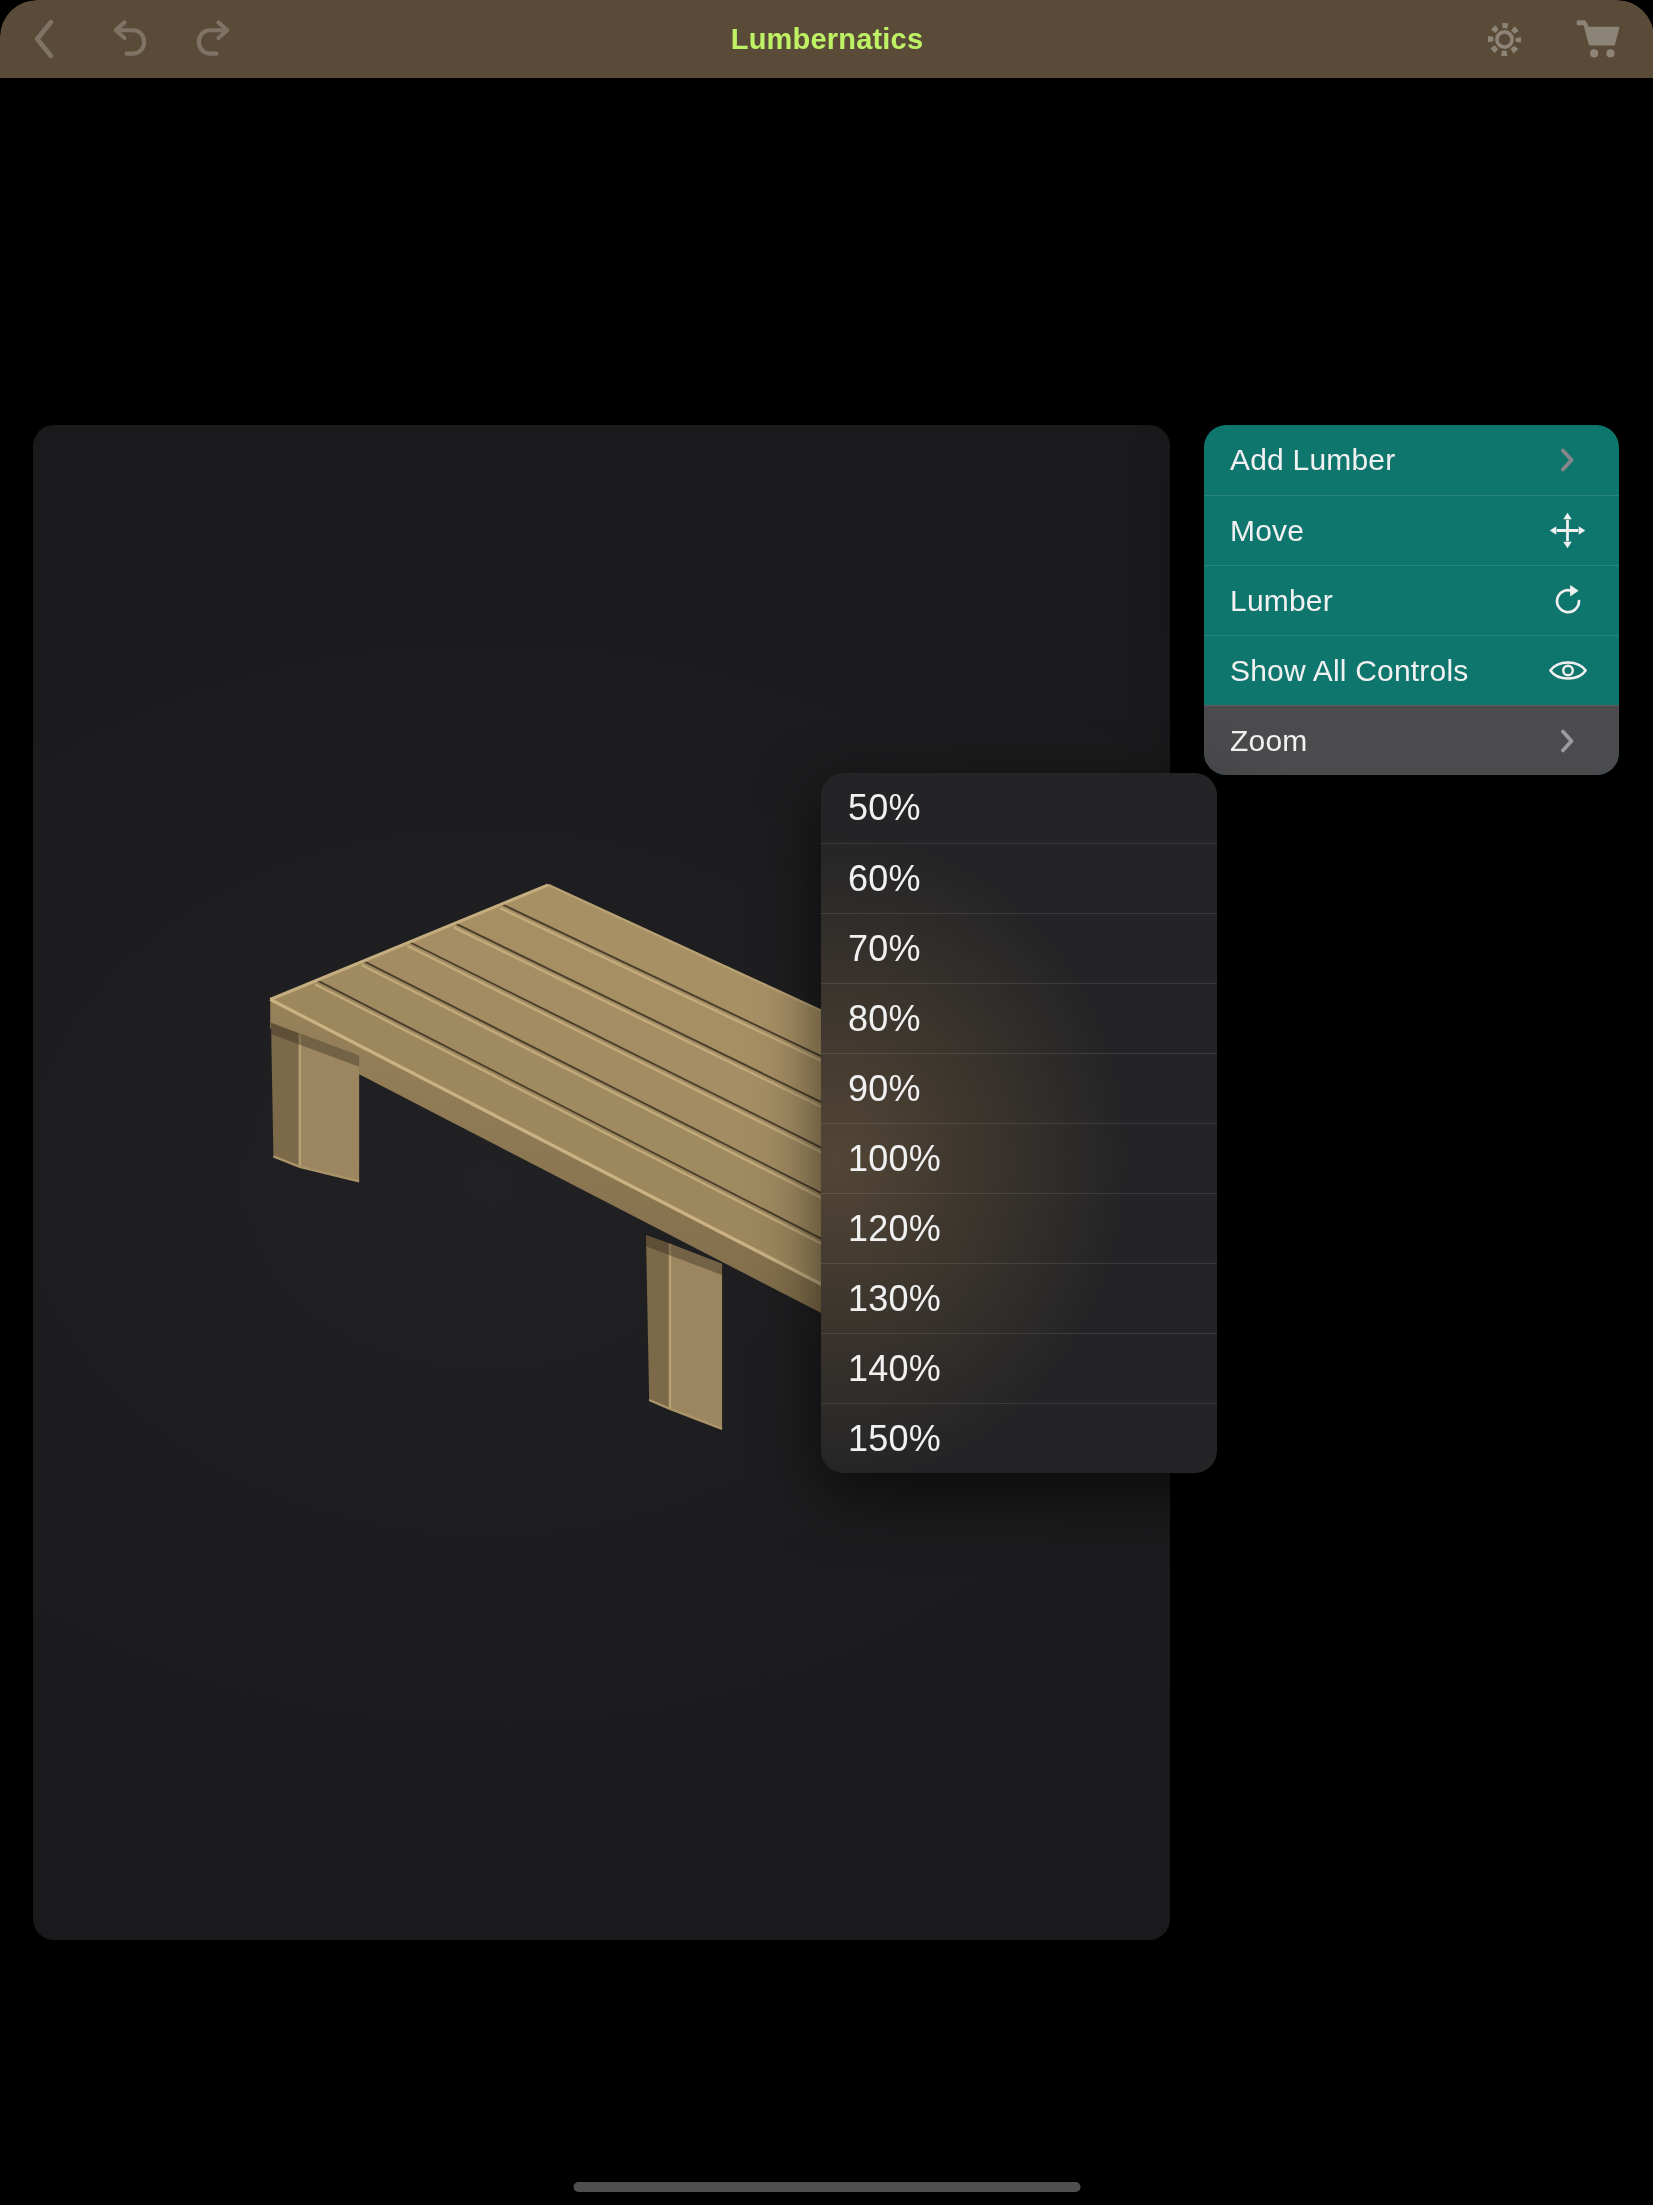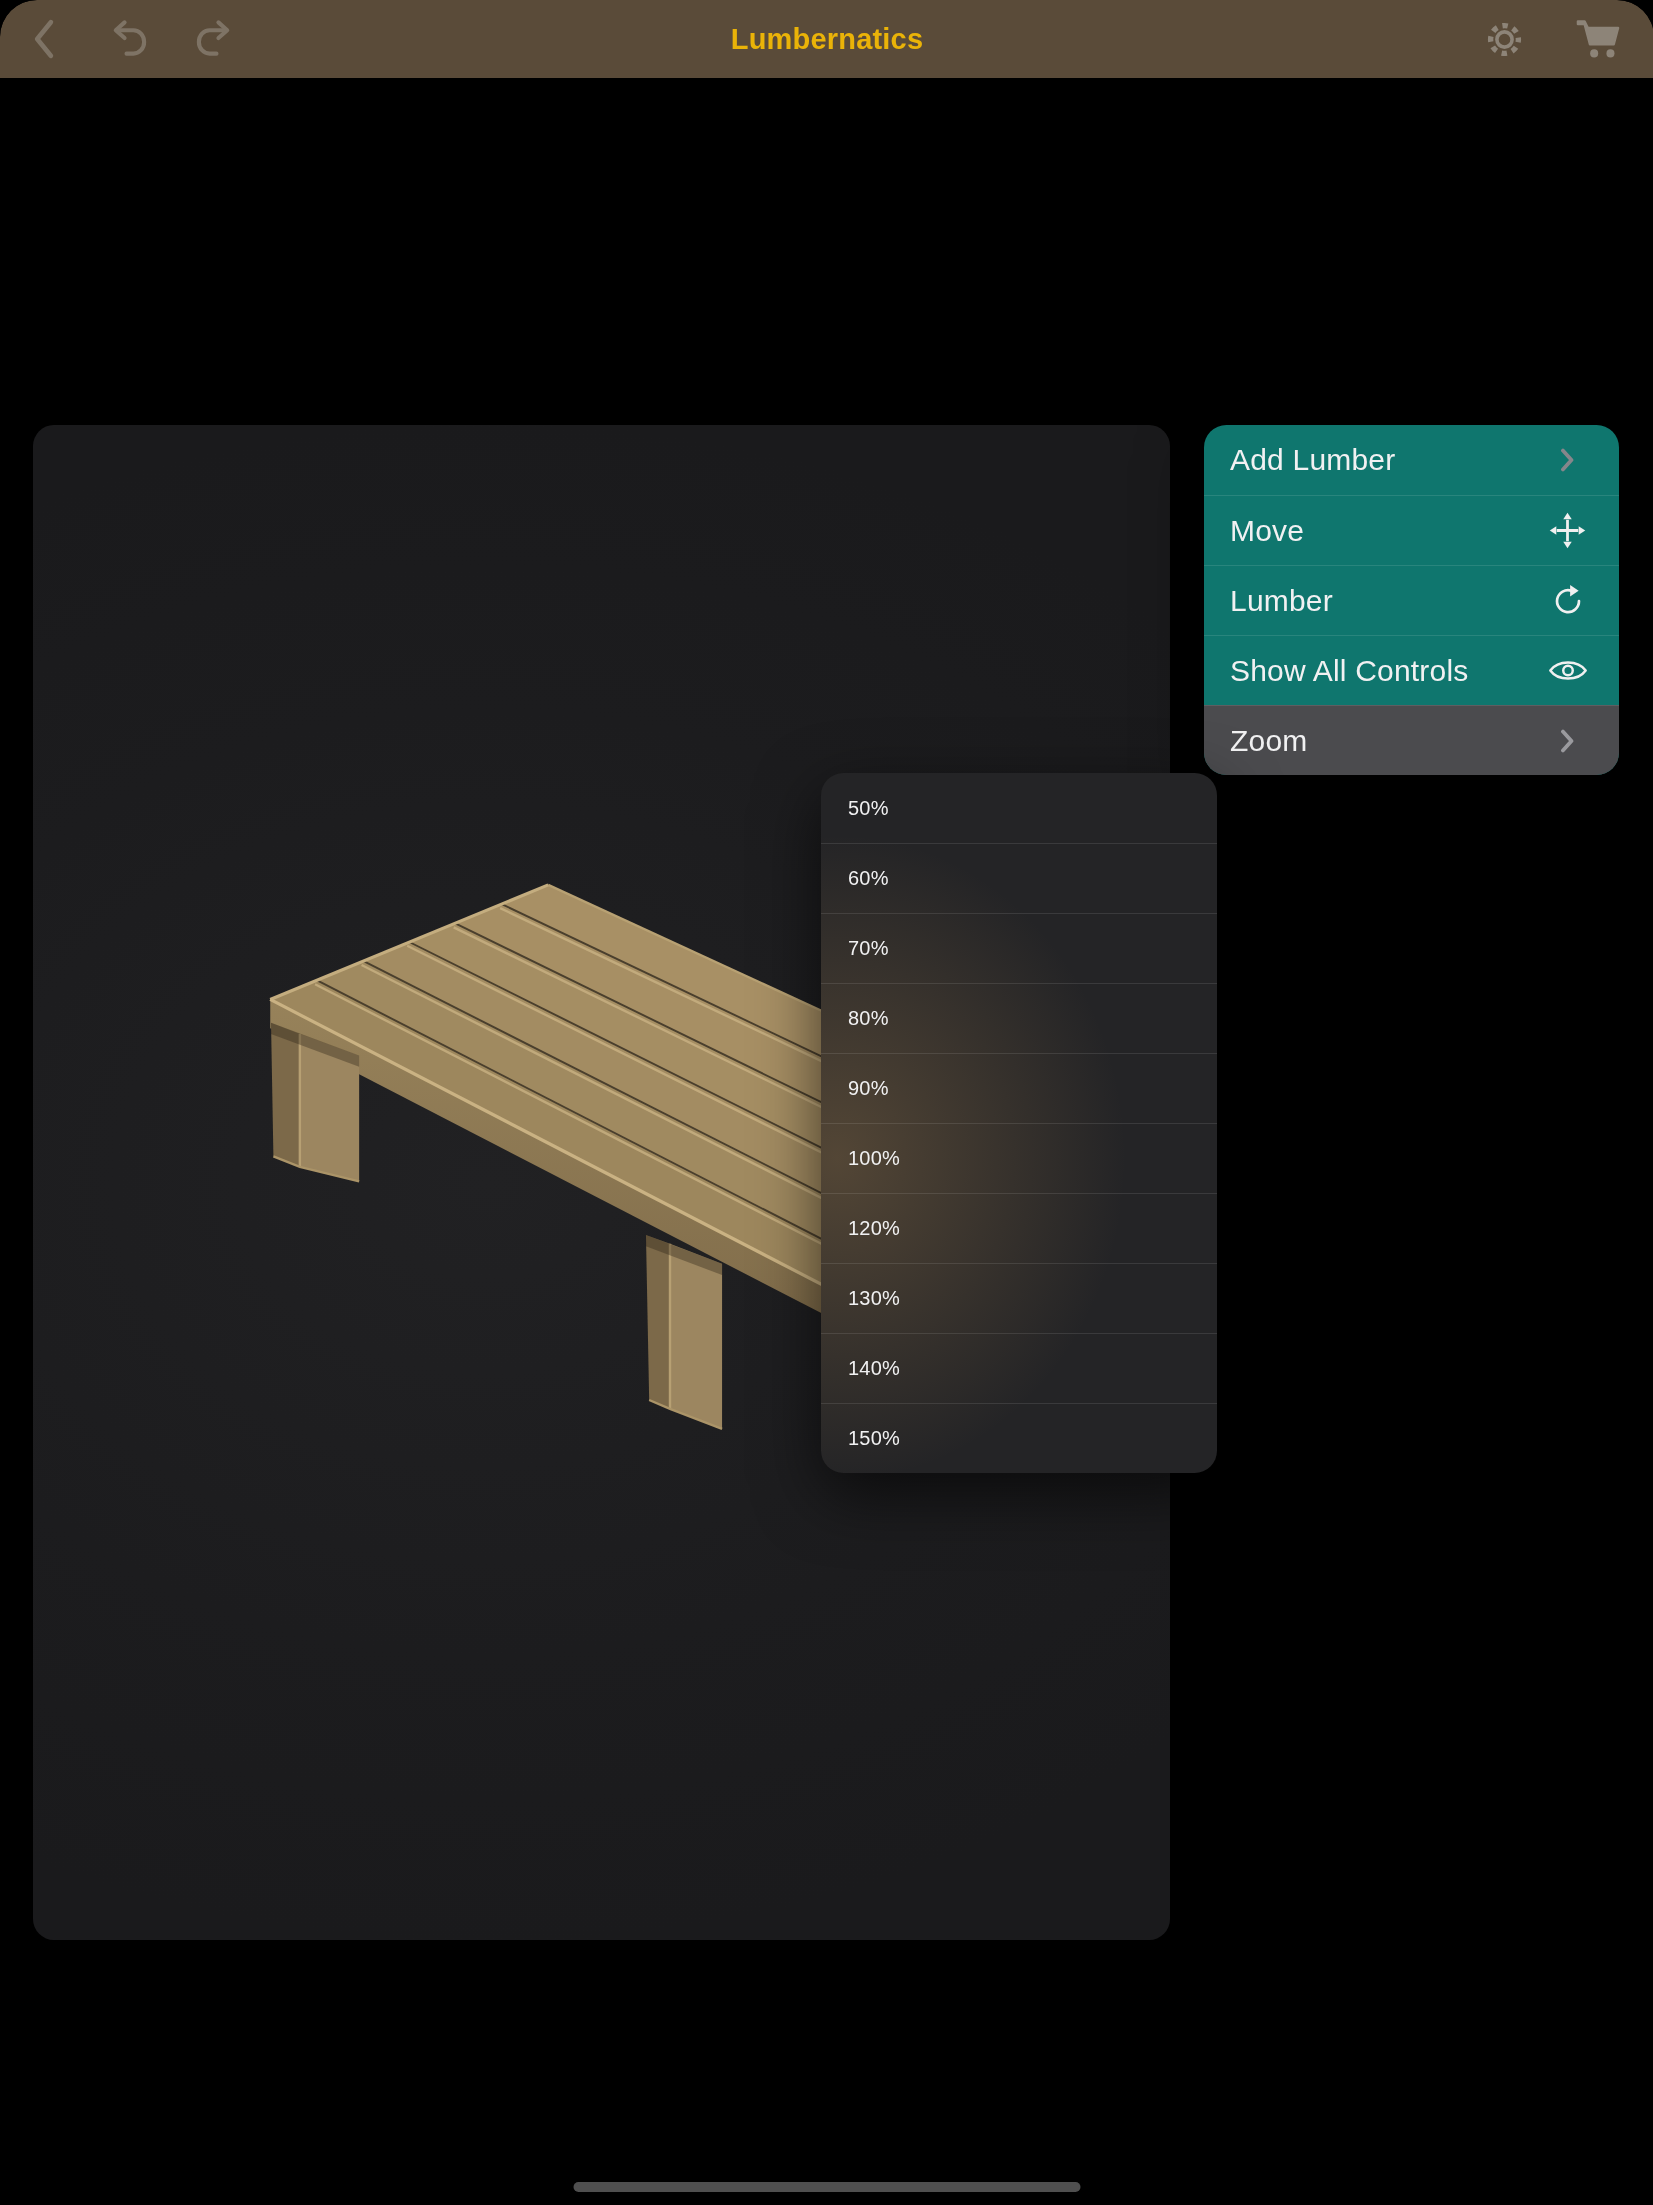--- a/index.html
+++ b/index.html
@@ -16,21 +16,21 @@
   }
   .tb-btn{position:absolute;top:0;height:78px;display:flex;align-items:center;justify-content:center;}
   .tb-back{left:22.4px;width:42px;}
   .tb-undo{left:103px;width:48px;}
   .tb-redo{left:191px;width:48px;}
   .tb-gear{left:1480px;width:48px;}
   .tb-cart{left:1572px;width:51px;}
   .tb-title{
     position:absolute;left:0;top:0;width:100%;height:78px;
     display:flex;align-items:center;justify-content:center;
-    color:#eab308;font-size:29px;font-weight:600;letter-spacing:0.2px;
+    color:#bef264;font-size:29px;font-weight:600;letter-spacing:0.2px;
   }
   
   .canvas{
     position:absolute;left:33px;top:425px;width:1137px;height:1515px;
     border-radius:21px;overflow:hidden;
     background:radial-gradient(1002px 761px at 40% 50%, #212123 0%, #1c1c1e 62%, #1a1a1c 100%);
     z-index:1;
   }
   .canvas svg{position:absolute;left:0;top:0;}
   
@@ -58,21 +58,21 @@
   .submenu::before{
     content:"";position:absolute;inset:0;border-radius:inherit;pointer-events:none;
     background:radial-gradient(401px 449px at 16px 385px,
       rgba(174,136,84,.34), rgba(174,136,84,.12) 46%, rgba(174,136,84,0) 72%);
   }
   .sub-row{
     position:relative;height:70px;display:flex;align-items:center;
     padding:0 24px 0 27px;box-sizing:border-box;
   }
   .sub-row + .sub-row{border-top:1.6px solid rgba(255,255,255,0.10);}
-  .sub-label{color:#f1f1f2;font-size:20px;font-weight:400;letter-spacing:0.2px;}
+  .sub-label{color:#f1f1f2;font-size:36px;font-weight:400;letter-spacing:0.2px;}
   
   .home-indicator{
     position:absolute;left:50%;transform:translateX(-50%);
     bottom:13px;width:507px;height:10.4px;border-radius:5.6px;background:#4f4f4f;z-index:5;
   }
   .icon{display:block;}
 </style>
 </head>
 <body>
 

